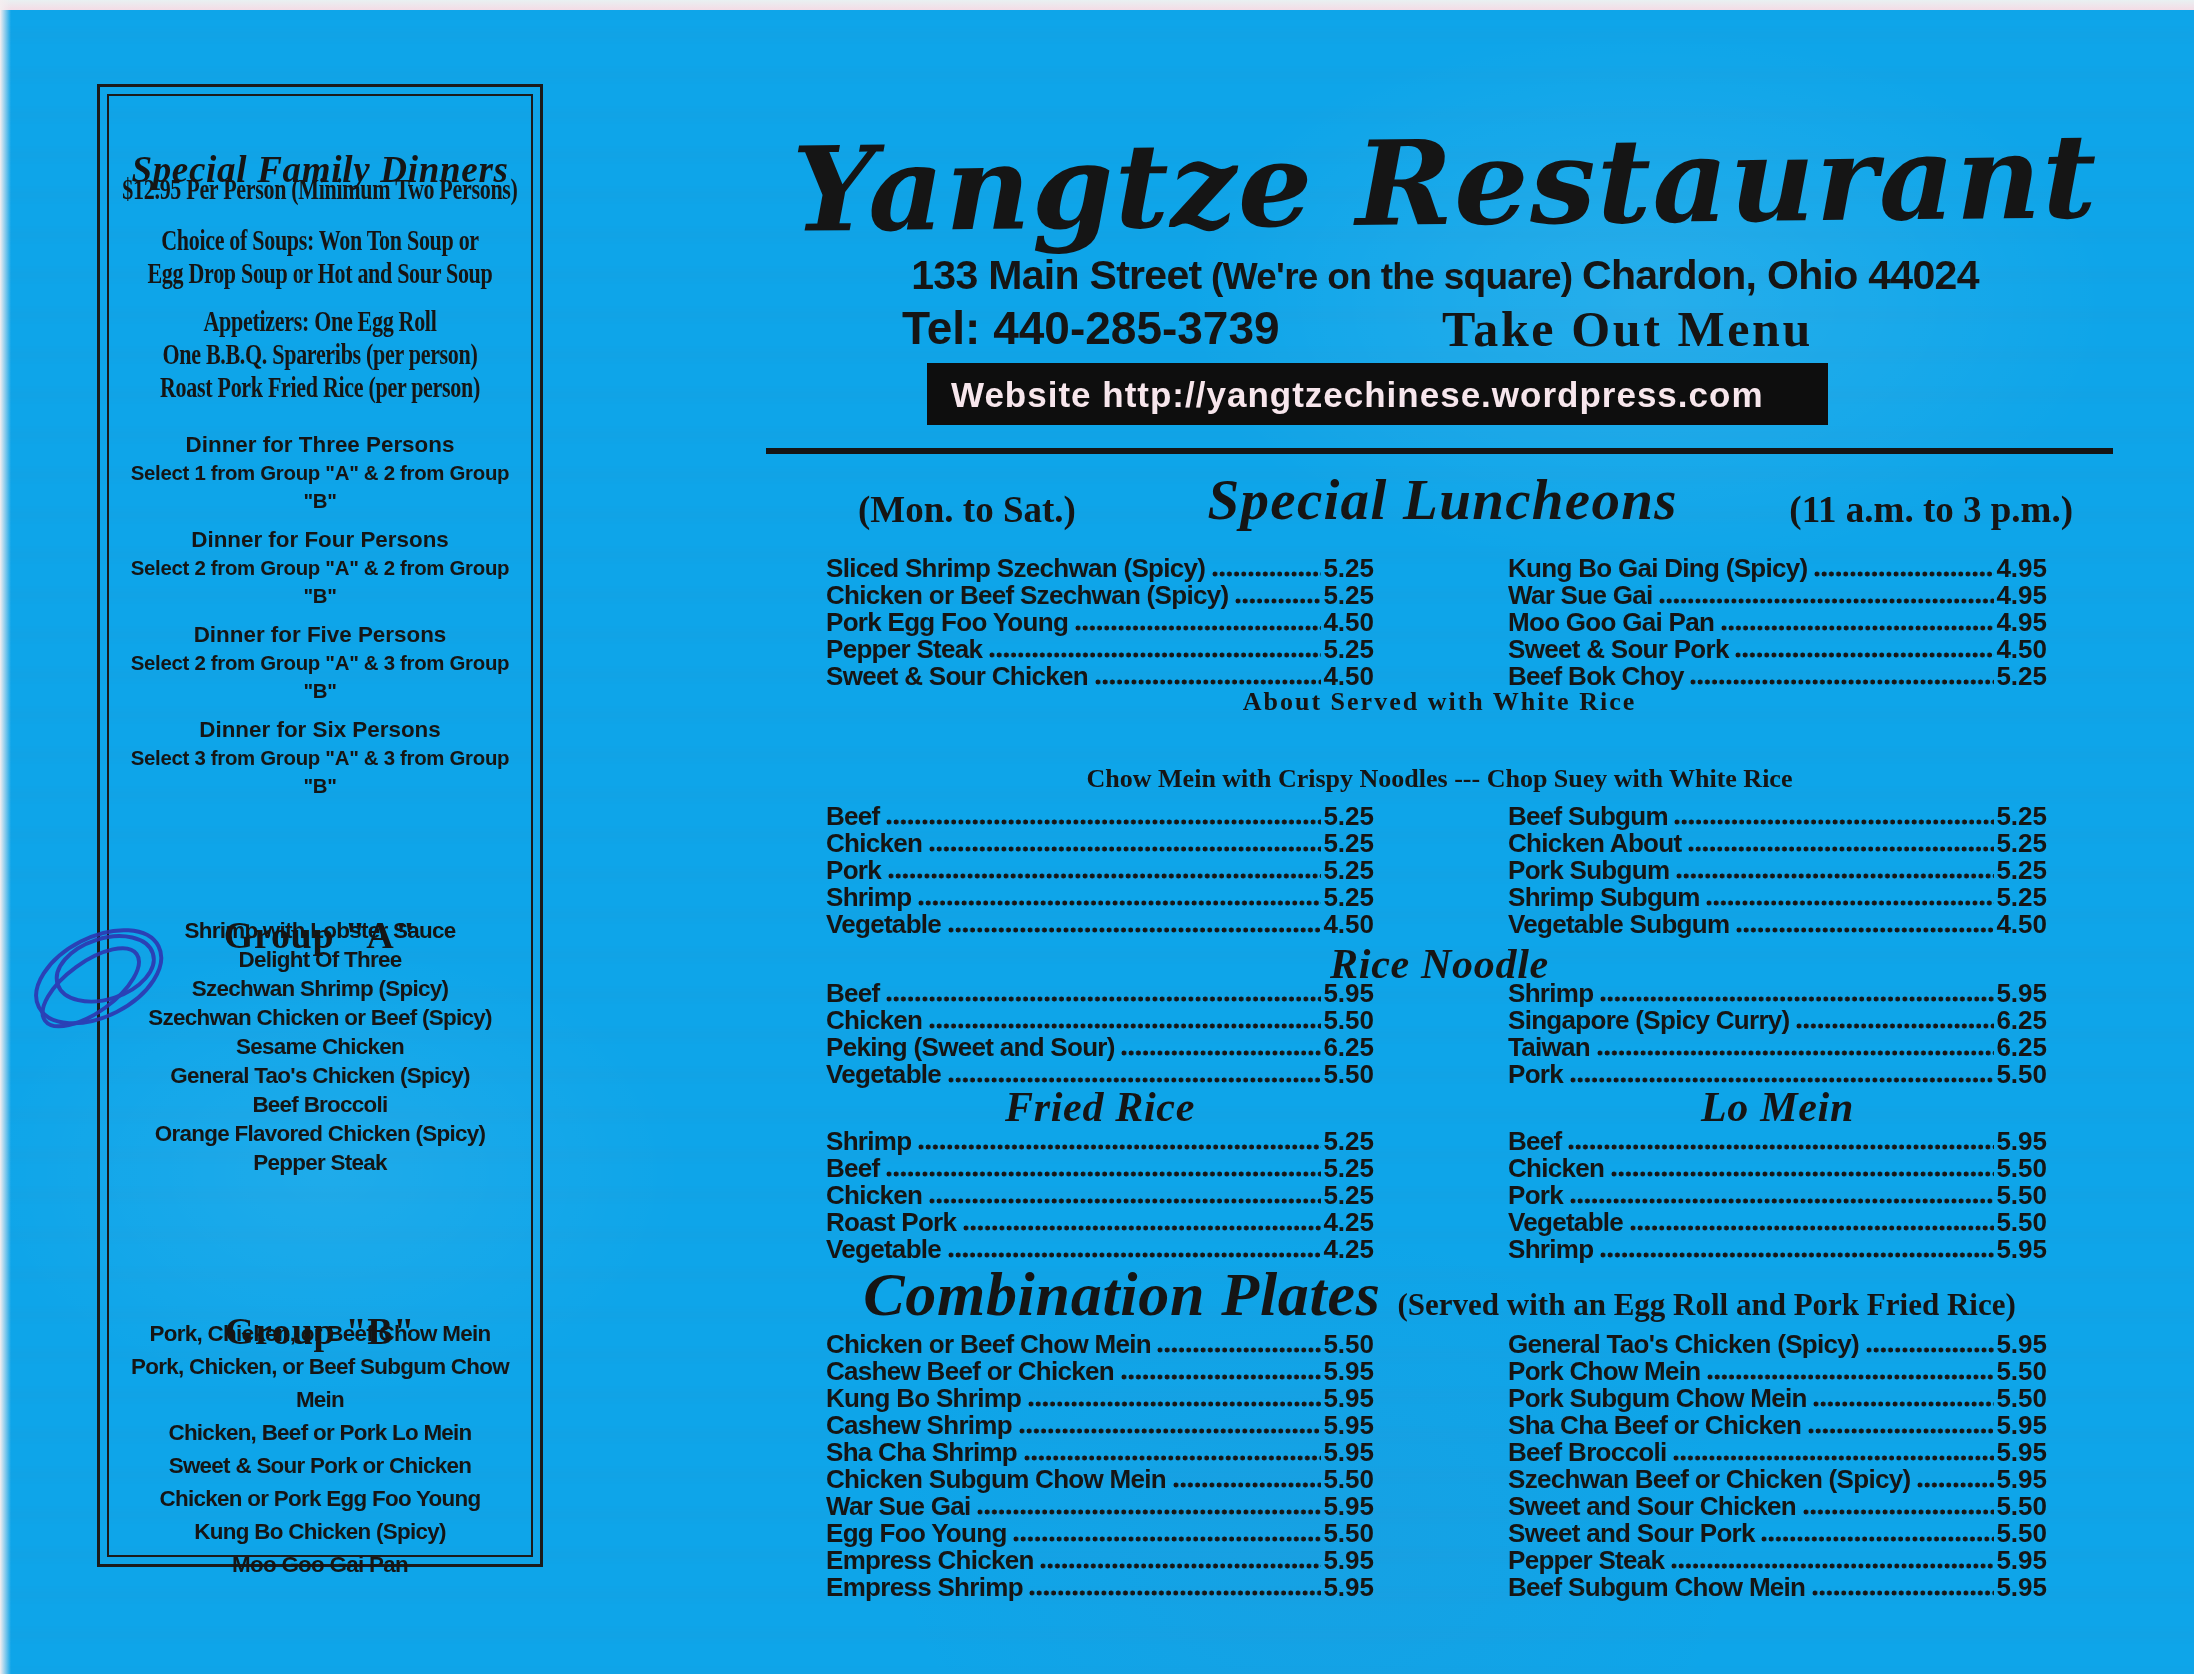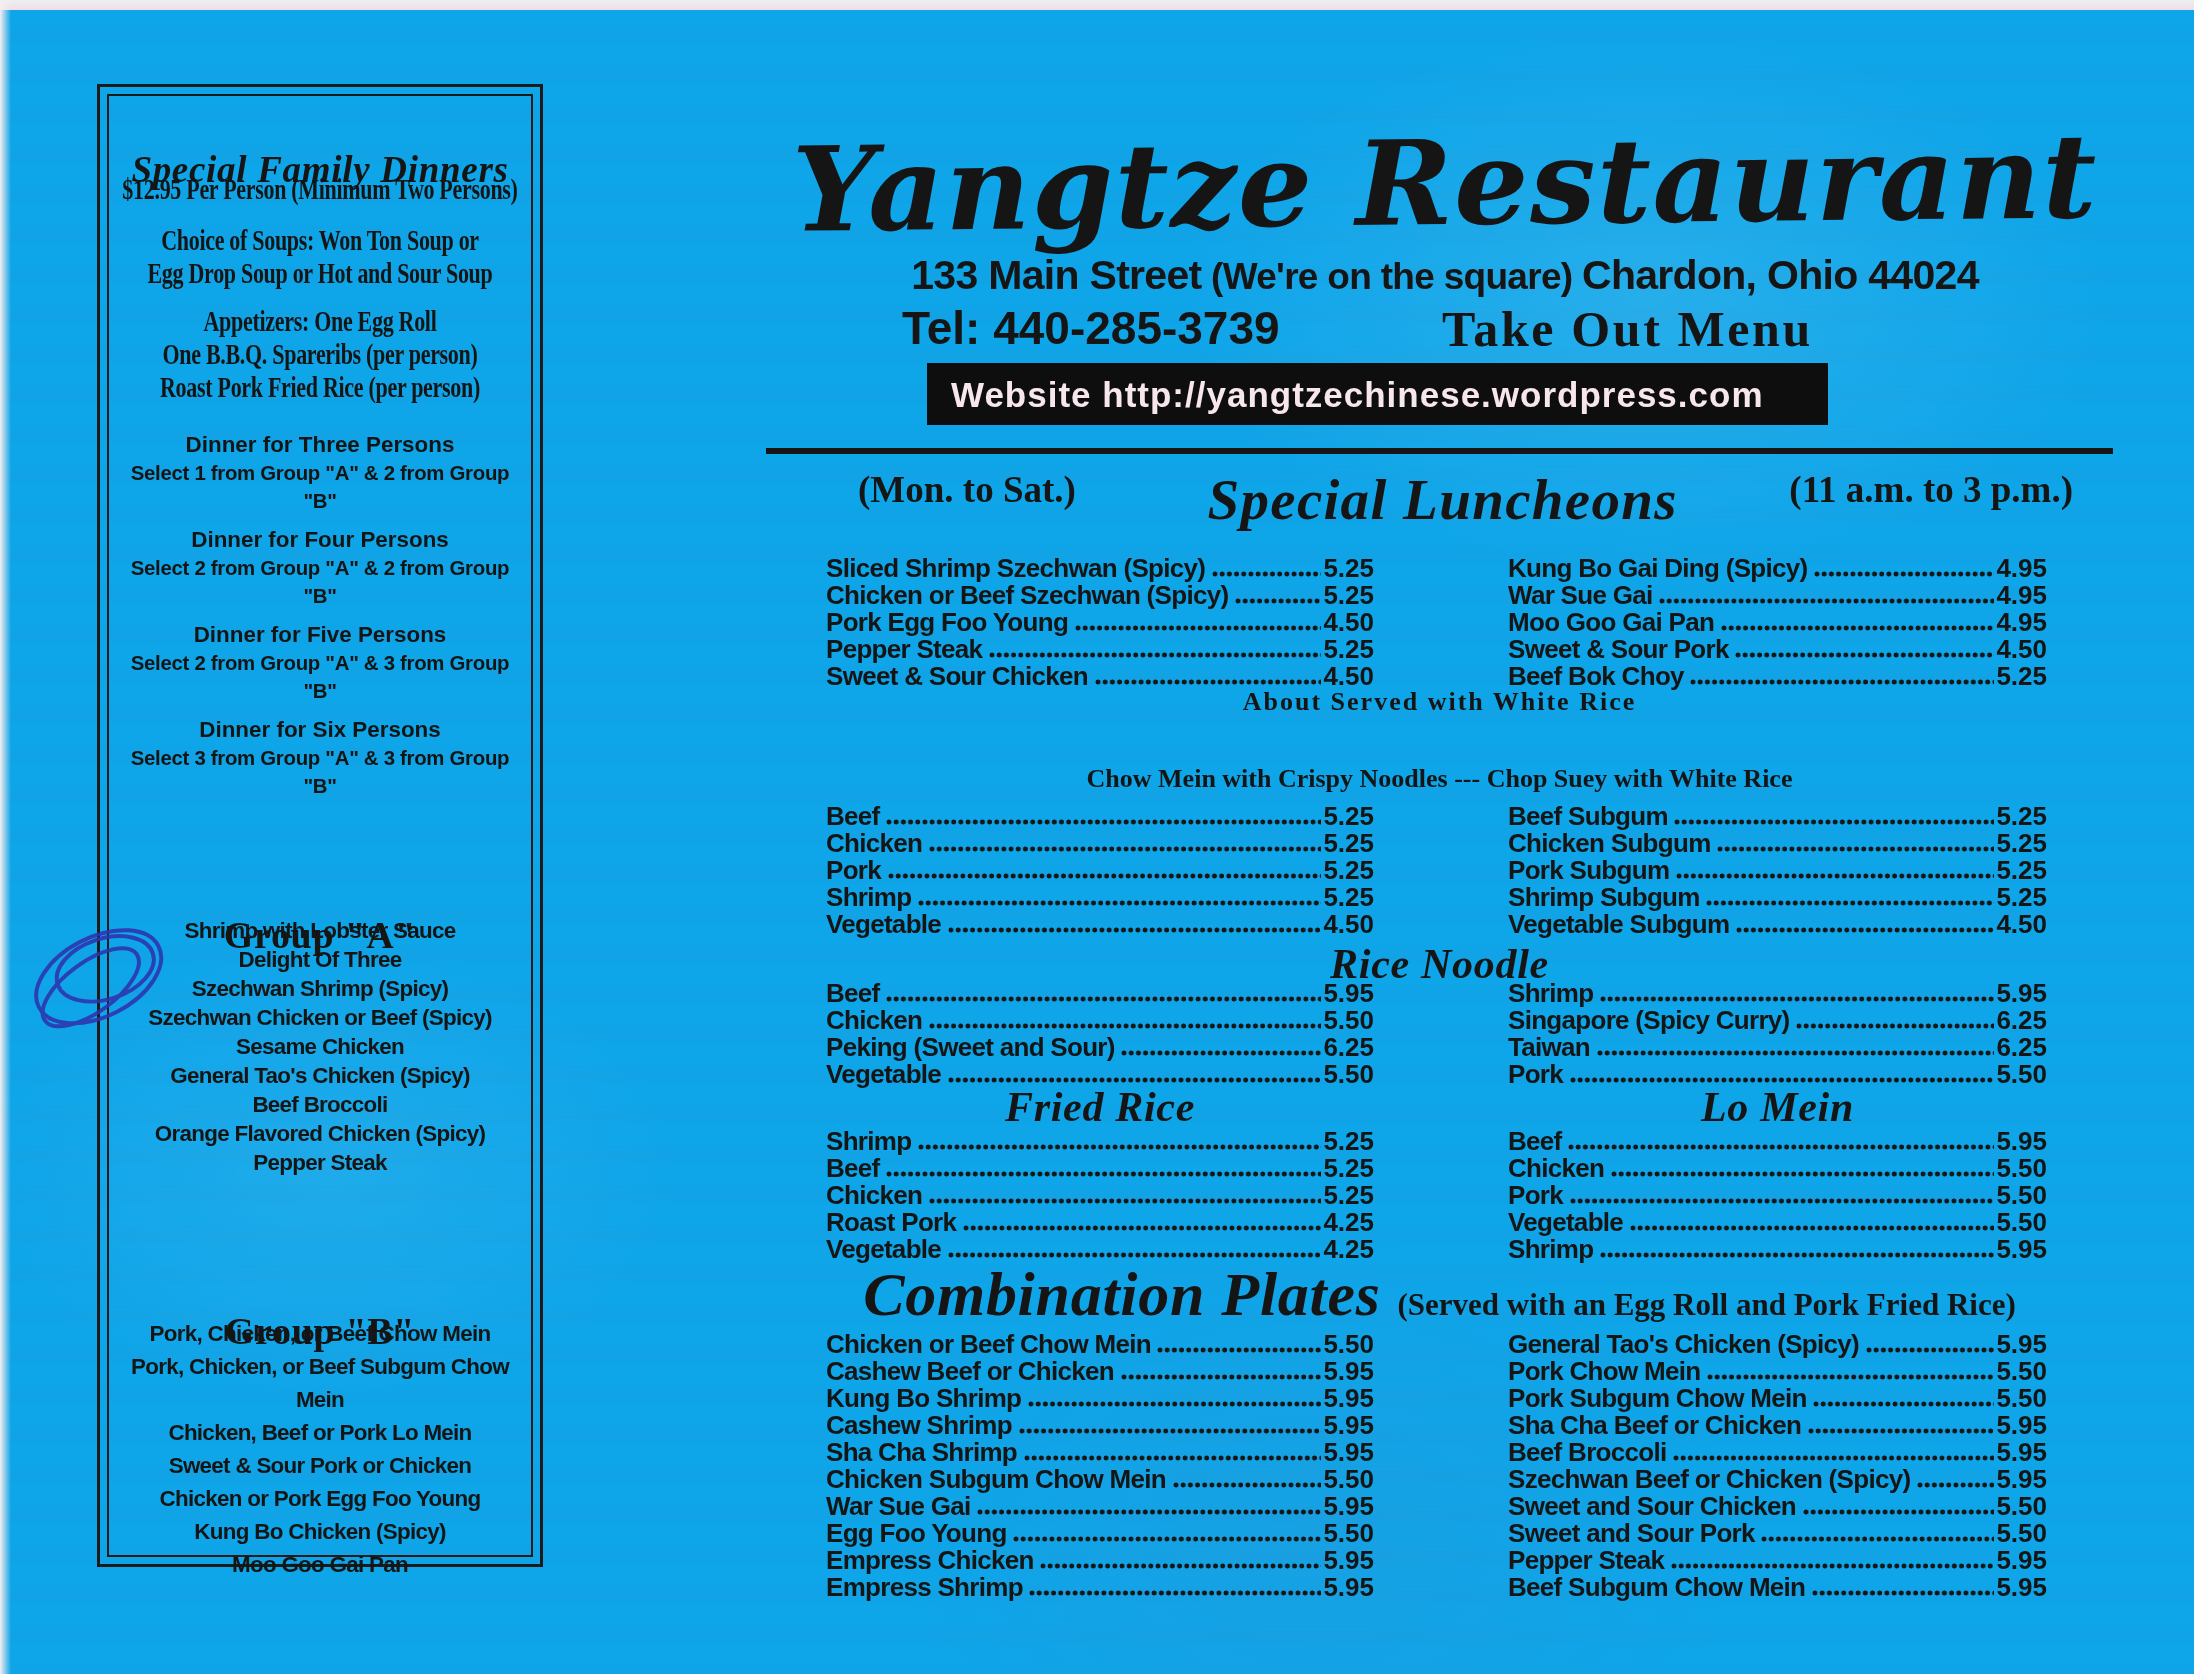--- a/index.html
+++ b/index.html
@@ -39,21 +39,21 @@
   .a-big{font:900 41px/1 "Liberation Sans",sans-serif;letter-spacing:-0.7px;}
   .a-mid{font:700 37px/1 "Liberation Sans",sans-serif;margin:0 6.6px;letter-spacing:-0.7px;}
   .rtel{position:absolute;top:305px;left:902px;font:900 46px/1 "Liberation Sans",sans-serif;}
   .rtakeout{position:absolute;top:304px;left:1442px;font:700 50px/1 "Liberation Serif",serif;letter-spacing:2.6px;}
   .rweb{position:absolute;top:363px;left:927px;width:901px;height:62px;background:#0e0e0e;color:#f7e6ec;
     display:flex;align-items:center;padding-left:24px;box-sizing:border-box;font:700 35px/1 "Liberation Sans",sans-serif;letter-spacing:1px;}
   .rrule{position:absolute;top:448px;left:766px;width:1347px;height:6px;background:#151515;}
 
   
   .lunch-head{position:absolute;top:471px;left:766px;width:1347px;display:flex;justify-content:space-between;
-    align-items:flex-start;padding:0 40px 0 92px;box-sizing:border-box;}
+    align-items:flex-end;padding:0 40px 0 92px;box-sizing:border-box;}
   .note{font:700 37px/1 "Liberation Serif",serif;}
   .big-title{font:italic 700 57px/1 "Liberation Serif",serif;letter-spacing:1.3px;margin-left:20px;}
   .sec-title{position:absolute;left:766px;width:1347px;text-align:center;font:italic 700 45px/1 "Liberation Serif",serif;letter-spacing:0.7px;}
   .sec-sub{position:absolute;left:766px;width:1347px;text-align:center;font:700 26px/1 "Liberation Serif",serif;}
   .centernote{position:absolute;left:766px;width:1347px;text-align:center;font:700 26px/1 "Liberation Serif",serif;letter-spacing:2px;}
   .mini-head{position:absolute;text-align:center;font:italic 700 42px/1 "Liberation Serif",serif;letter-spacing:0.7px;}
   .combo-head{position:absolute;top:1263px;left:766px;width:1347px;display:flex;justify-content:center;align-items:baseline;gap:17px;white-space:nowrap;}
   .combo-title{font:italic 700 62px/1 "Liberation Serif",serif;letter-spacing:0.7px;}
   .combo-sub{font:700 31px/1 "Liberation Serif",serif;}
 
@@ -288,21 +288,21 @@
     </div>
   <div class="mlist col-r" style="top:803px">
 
       <div class="mrow">
         <span class="nm">Beef Subgum</span>
         <span class="dots"></span>
         <span class="pr">5.25</span>
       </div>
 
       <div class="mrow">
-        <span class="nm">Chicken Subgum</span>
+        <span class="nm">Chicken About</span>
         <span class="dots"></span>
         <span class="pr">5.25</span>
       </div>
 
       <div class="mrow">
         <span class="nm">Pork Subgum</span>
         <span class="dots"></span>
         <span class="pr">5.25</span>
       </div>
 

